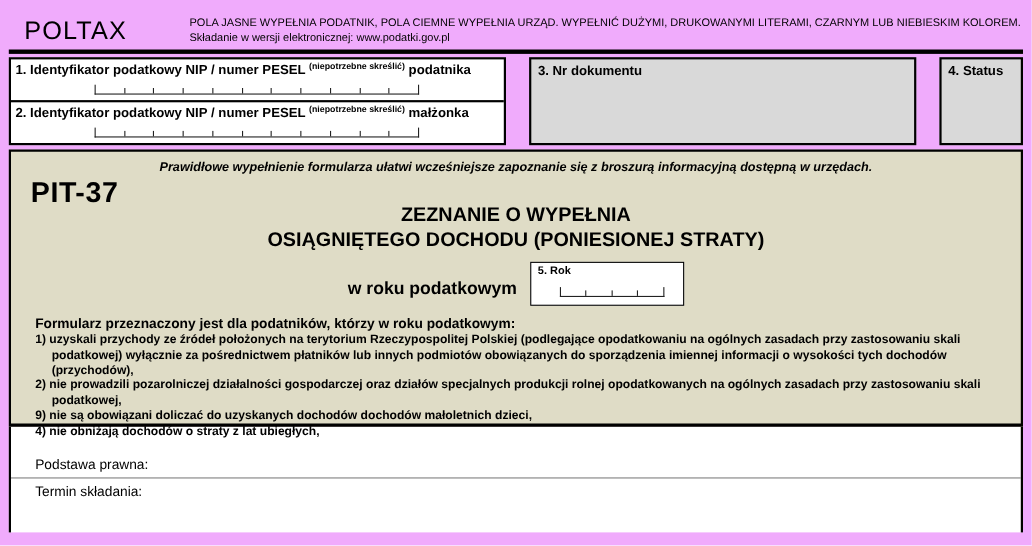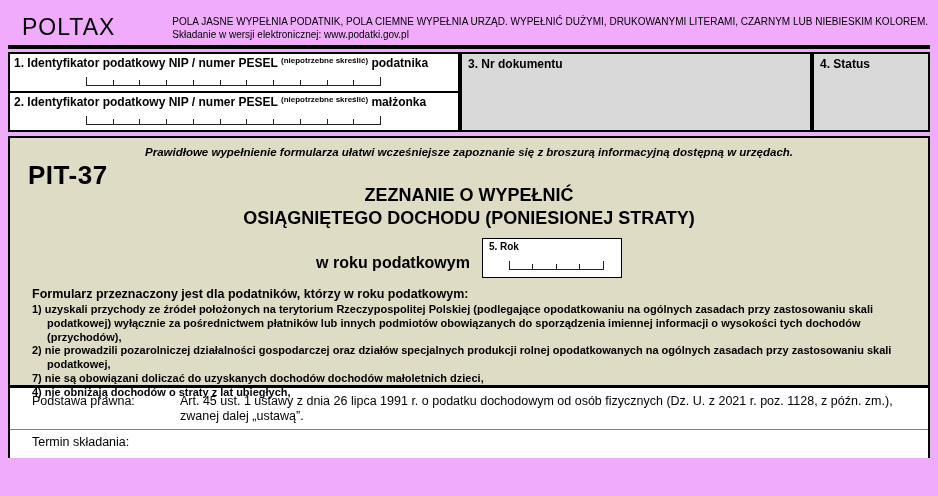--- a/index.html
+++ b/index.html
@@ -9,21 +9,21 @@
     background:#f0abfc; color:#000;
     font-family:"Liberation Sans", sans-serif;
   }
   
   .hdr { display:flex; align-items:flex-start; padding:8px 8px 0 22px; }
   .logo { font-size:23px; letter-spacing:1px; padding-top:6px; }
   .hdr-right { margin-left:auto; font-size:10px; line-height:13px; padding-top:7px; padding-right:2px; }
   .top-rule { height:4px; background:#000; margin:4px 8px 0 8px; }
 
   
-  .id-row { display:flex; gap:0; margin:3px 8px 0 8px; height:80px; }
+  .id-row { display:flex; gap:21px; margin:3px 8px 0 8px; height:80px; }
   .id-left { width:452px; border:2px solid #000; background:#fff; display:flex; flex-direction:column; }
   .id-field { flex:1; position:relative; padding:2px 4px 0 4px; }
   .id-field + .id-field { border-top:2px solid #000; }
   .fld-label { font-size:12px; font-weight:bold; white-space:nowrap; }
   .fld-qualifier { font-size:8px; font-weight:bold; vertical-align:4px; }
   .comb { display:flex; align-items:flex-end; height:9px; border-bottom:1px solid #222; border-left:1px solid #222; border-right:1px solid #222; }
   .comb .cell { flex:1; height:5px; border-right:1px solid #222; }
   .comb .cell:last-child { border-right:none; }
   .id-comb { position:absolute; left:76px; bottom:5px; width:295px; }
   .gray-box { background:#d9d9d9; border:2px solid #000; padding:3px 6px; font-size:12px; font-weight:bold; }
@@ -43,21 +43,21 @@
   .year-label { font-size:16px; font-weight:bold; margin-bottom:6px; }
   .rok-box { width:140px; height:40px; background:#fff; border:1px solid #000; padding:2px 6px; }
   .rok-label { font-size:10px; font-weight:bold; }
   .rok-comb { width:95px; margin:9px 0 0 20px; }
   .audience { margin:9px 14px 0 22px; }
   .audience-heading { font-size:12.5px; font-weight:bold; margin-bottom:2px; }
   .audience-item { font-size:11px; line-height:13.8px; padding-left:15px; text-indent:-15px;font-weight:bold; }
 
   
   .legal { margin:0 8px; border-left:2px solid #000; border-right:2px solid #000; background:#fff; padding-top:3px; }
-  .legal-row { display:flex; padding:3px 12px 3px 22px; }
+  .legal-row { display:flex; padding:3px 12px 3px 22px;margin-top:21px; }
   .legal-row.sep { border-top:1px solid #808080; margin-top:2px; padding-top:5px; }
   .legal-label { width:148px; flex:none; font-size:12.5px; }
   .legal-text { flex:1; font-size:12.5px; line-height:15px; }
 </style>
 </head>
 <body>
 
 <div class="page">
 
   <div class="hdr">
@@ -105,48 +105,47 @@
       </div>
     </div>
     <div class="gray-box box-doc">3. Nr dokumentu</div>
     <div class="gray-box box-status">4. Status</div>
   </div>
 
   <div class="main-box">
     <div class="notice">Prawidłowe wypełnienie formularza ułatwi wcześniejsze zapoznanie się z broszurą informacyjną dostępną w urzędach.</div>
     <div class="form-code">PIT-37</div>
     <div class="main-title">
-      <div>ZEZNANIE O WYPEŁNIĆ</div>
+      <div>ZEZNANIE O WYPEŁNIA</div>
       <div>OSIĄGNIĘTEGO DOCHODU (PONIESIONEJ STRATY)</div>
     </div>
     <div class="year-row">
       <div class="year-label">w roku podatkowym</div>
       <div class="rok-box">
         <div class="rok-label">5. Rok</div>
         <div class="comb rok-comb">
             <div class="cell"></div>
             <div class="cell"></div>
             <div class="cell"></div>
             <div class="cell"></div>
           </div>
       </div>
     </div>
     <div class="audience">
       <div class="audience-heading">Formularz przeznaczony jest dla podatników, którzy w roku podatkowym:</div>
       <div class="audience-item">1) uzyskali przychody ze źródeł położonych na terytorium Rzeczypospolitej Polskiej (podlegające opodatkowaniu na ogólnych zasadach przy zastosowaniu skali podatkowej) wyłącznie za pośrednictwem płatników lub innych podmiotów obowiązanych do sporządzenia imiennej informacji o wysokości tych dochodów (przychodów),</div>
       <div class="audience-item">2) nie prowadzili pozarolniczej działalności gospodarczej oraz działów specjalnych produkcji rolnej opodatkowanych na ogólnych zasadach przy zastosowaniu skali podatkowej,</div>
-      <div class="audience-item">7) nie są obowiązani doliczać do uzyskanych dochodów dochodów małoletnich dzieci,</div>
+      <div class="audience-item">9) nie są obowiązani doliczać do uzyskanych dochodów dochodów małoletnich dzieci,</div>
       <div class="audience-item">4) nie obniżają dochodów o straty z lat ubiegłych,</div>
     </div>
   </div>
 
   <div class="legal">
     <div class="legal-row">
       <div class="legal-label">Podstawa prawna:</div>
-      <div class="legal-text">Art. 45 ust. 1 ustawy z dnia 26 lipca 1991 r. o podatku dochodowym od osób fizycznych (Dz. U. z 2021 r. poz. 1128, z późn. zm.), zwanej dalej „ustawą”.</div>
     </div>
     <div class="legal-row sep">
       <div class="legal-label">Termin składania:</div>
     </div>
     <div class="legal-row">
       
       
     </div>
   </div>
 

